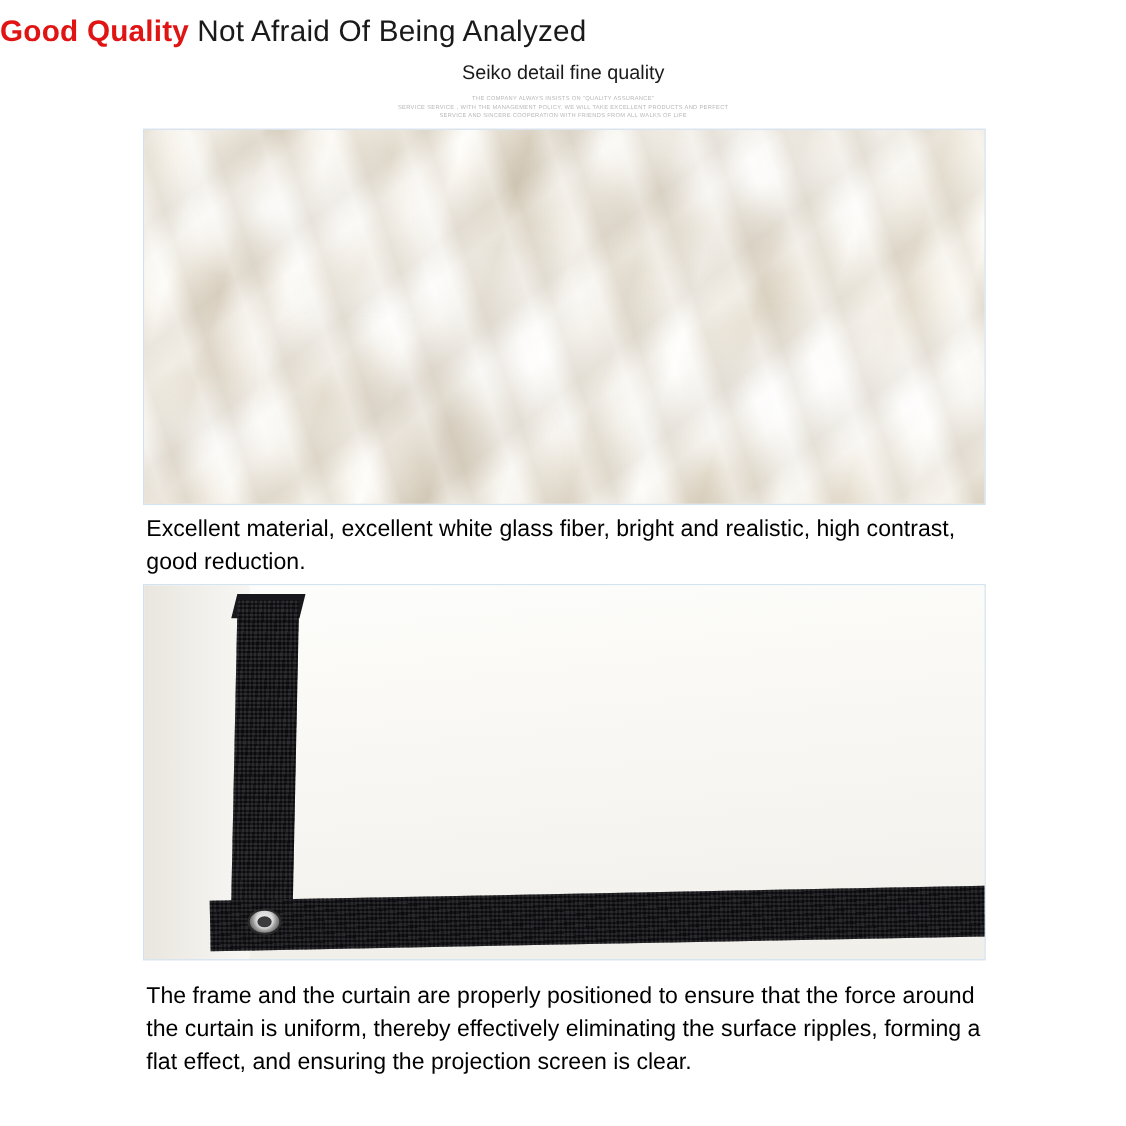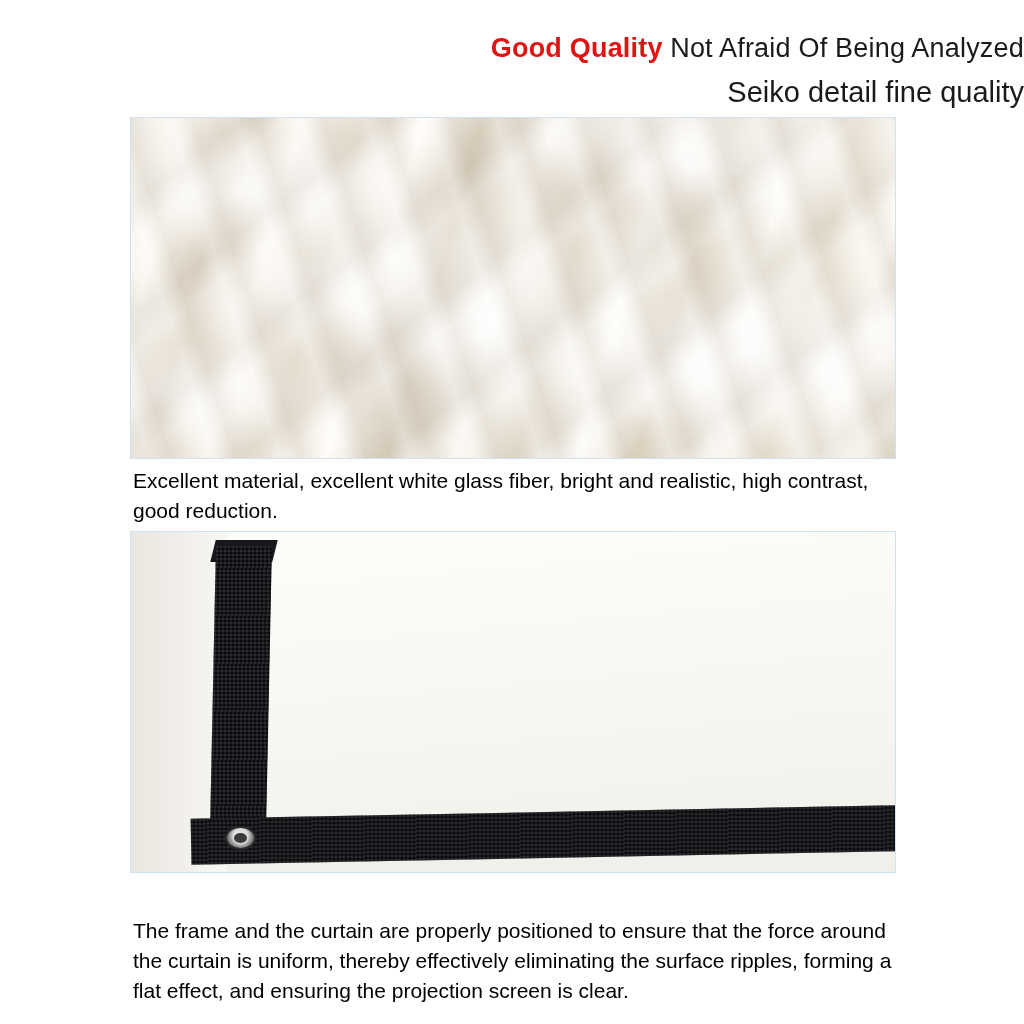--- a/index.html
+++ b/index.html
@@ -16,40 +16,40 @@
   }
   .page {
     position: relative;
     width: 1024px;
     height: 1024px;
     box-sizing: border-box;
   }
 
   
   .headline {
-    text-align: right;
-    padding-top: 32px;
+    text-align: left;
+    padding-top: 12px;
     font-size: 27px;
     line-height: 1.2;
     white-space: nowrap;
   }
   .headline .hl-red {
     color: #e11414;
     font-weight: bold;
     letter-spacing: 0.2px;
   }
   .headline .hl-black {
     color: #1a1a1a;
     font-weight: normal;
     letter-spacing: 0.2px;
   }
   .subhead {
-    text-align: right;
+    text-align: center;
     margin-top: 12px;
-    font-size: 29px;
+    font-size: 18px;
     color: #1a1a1a;
   }
   .microtext {
     text-align: center;
     margin-top: 10px;
     color: #b9b9b9;
     line-height: 1.45;
   }
   .microtext div:nth-child(1) { font-size: 5.2px; letter-spacing: 0.3px; }
   .microtext div:nth-child(2) { font-size: 5.2px; letter-spacing: 0.3px; }
@@ -189,21 +189,21 @@
   
   .caption {
     position: absolute;
     left: 133px;
     width: 780px;
     font-size: 21px;
     line-height: 1.42;
     color: #000000;
   }
   #caption-1 { top: 466px; }
-  #caption-2 { top: 916px; }
+  #caption-2 { top: 891px; }
 </style>
 </head>
 <body>
 
 <div class="page">
 
   <div class="headline">
     <span class="hl-red">Good Quality</span>
     <span class="hl-black">Not Afraid Of Being Analyzed</span>
   </div>

